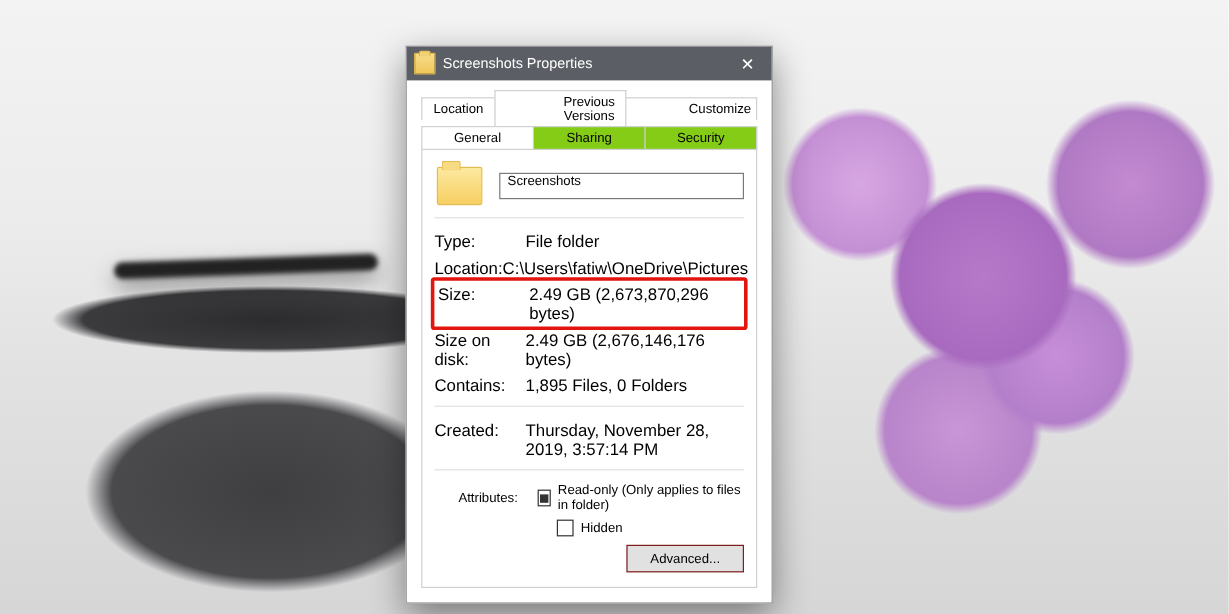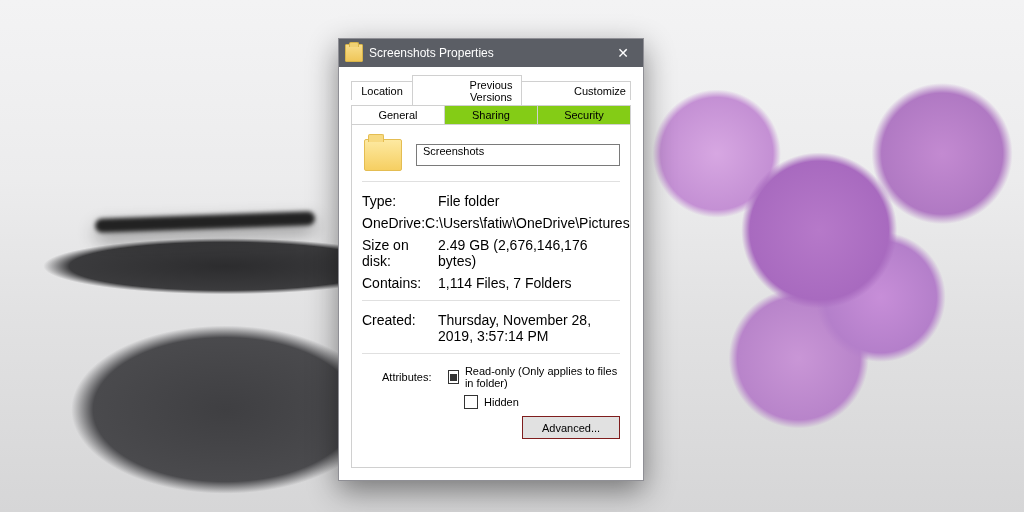--- a/index.html
+++ b/index.html
@@ -207,32 +207,38 @@
           </div>
         </div>
 
         <div class="sep"></div>
 
         <div class="kv">
           <span class="k">Type:</span>
           <span class="v">File folder</span>
         </div>
         <div class="kv">
-          <span class="k">OneDrive:</span>
+          <span class="k">Location:</span>
           <span class="v">C:\Users\fatiw\OneDrive\Pictures</span>
         </div>
 
+        <div class="highlight">
+          <div class="kv">
+            <span class="k">Size:</span>
+            <span class="v">2.49 GB (2,673,870,296 bytes)</span>
+          </div>
+        </div>
 
         <div class="kv">
           <span class="k">Size on disk:</span>
           <span class="v">2.49 GB (2,676,146,176 bytes)</span>
         </div>
         <div class="kv">
           <span class="k">Contains:</span>
-          <span class="v">1,114 Files, 7 Folders</span>
+          <span class="v">1,895 Files, 0 Folders</span>
         </div>
 
         <div class="sep"></div>
 
         <div class="kv">
           <span class="k">Created:</span>
           <span class="v">Thursday, November 28, 2019, 3:57:14 PM</span>
         </div>
 
         <div class="sep"></div>

